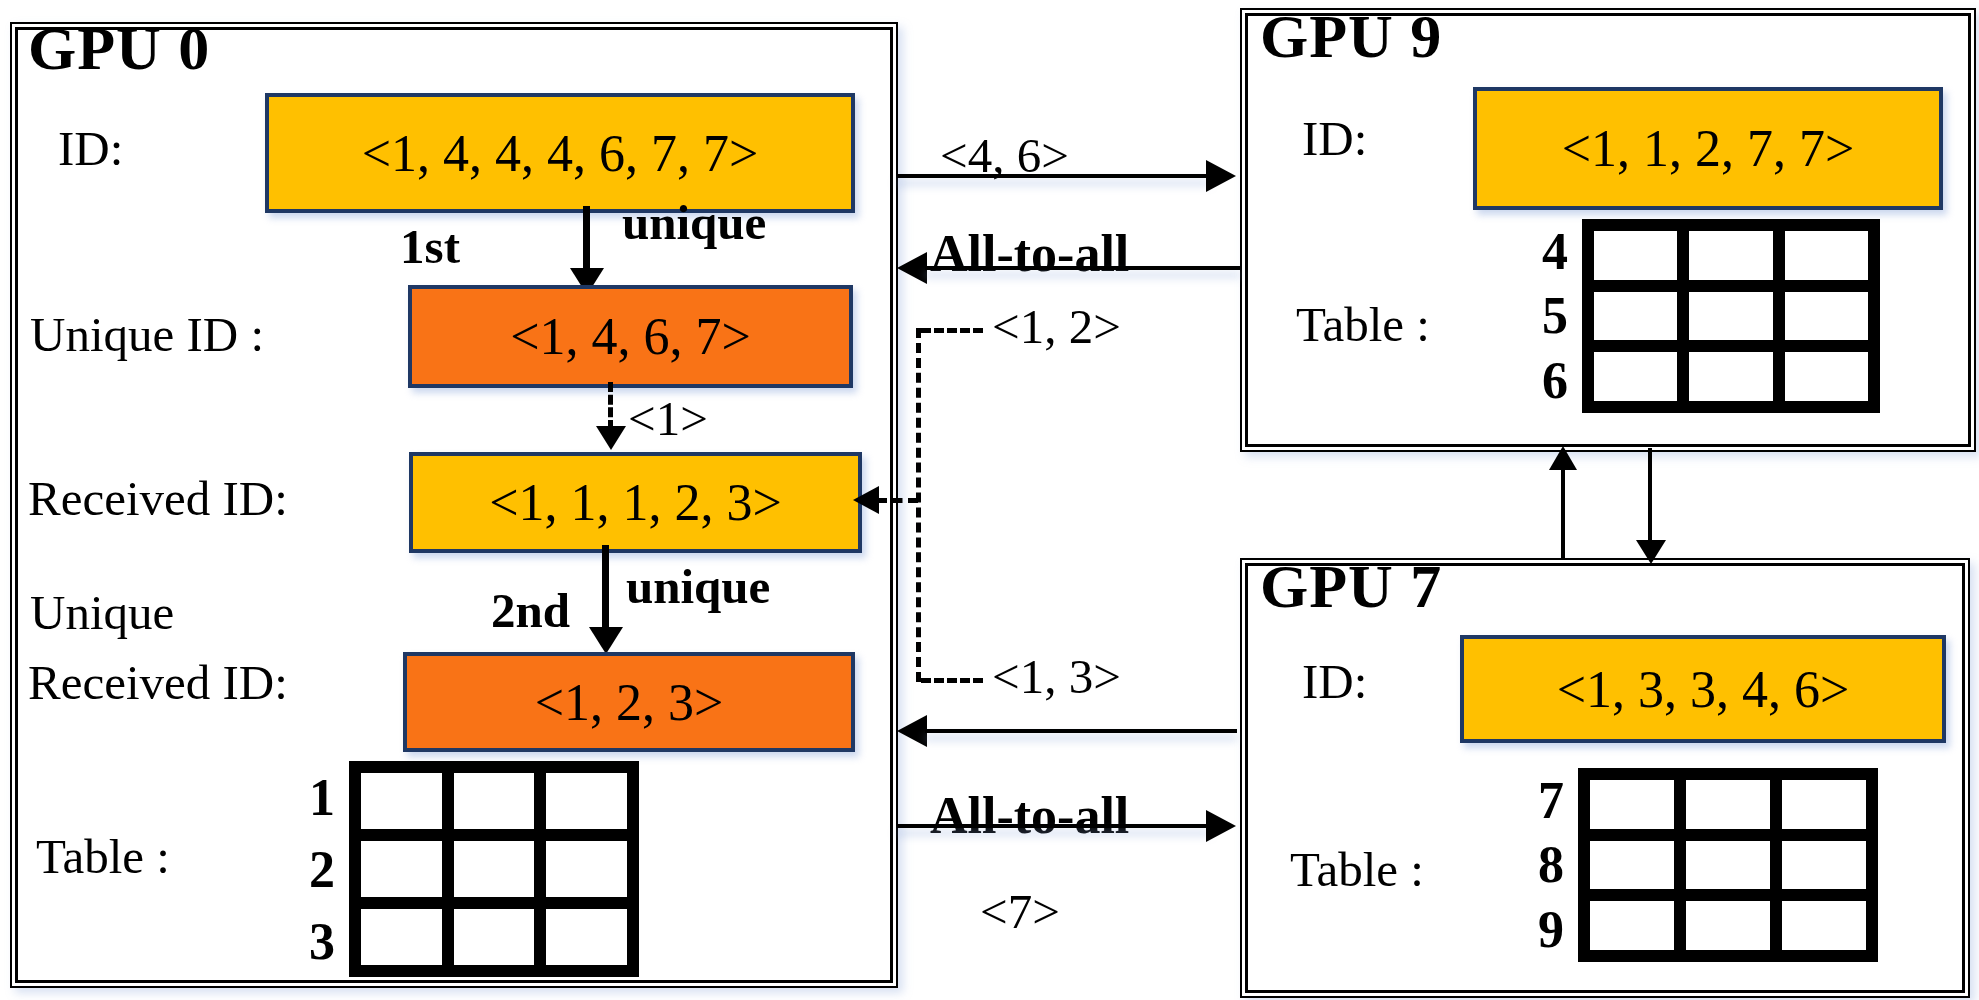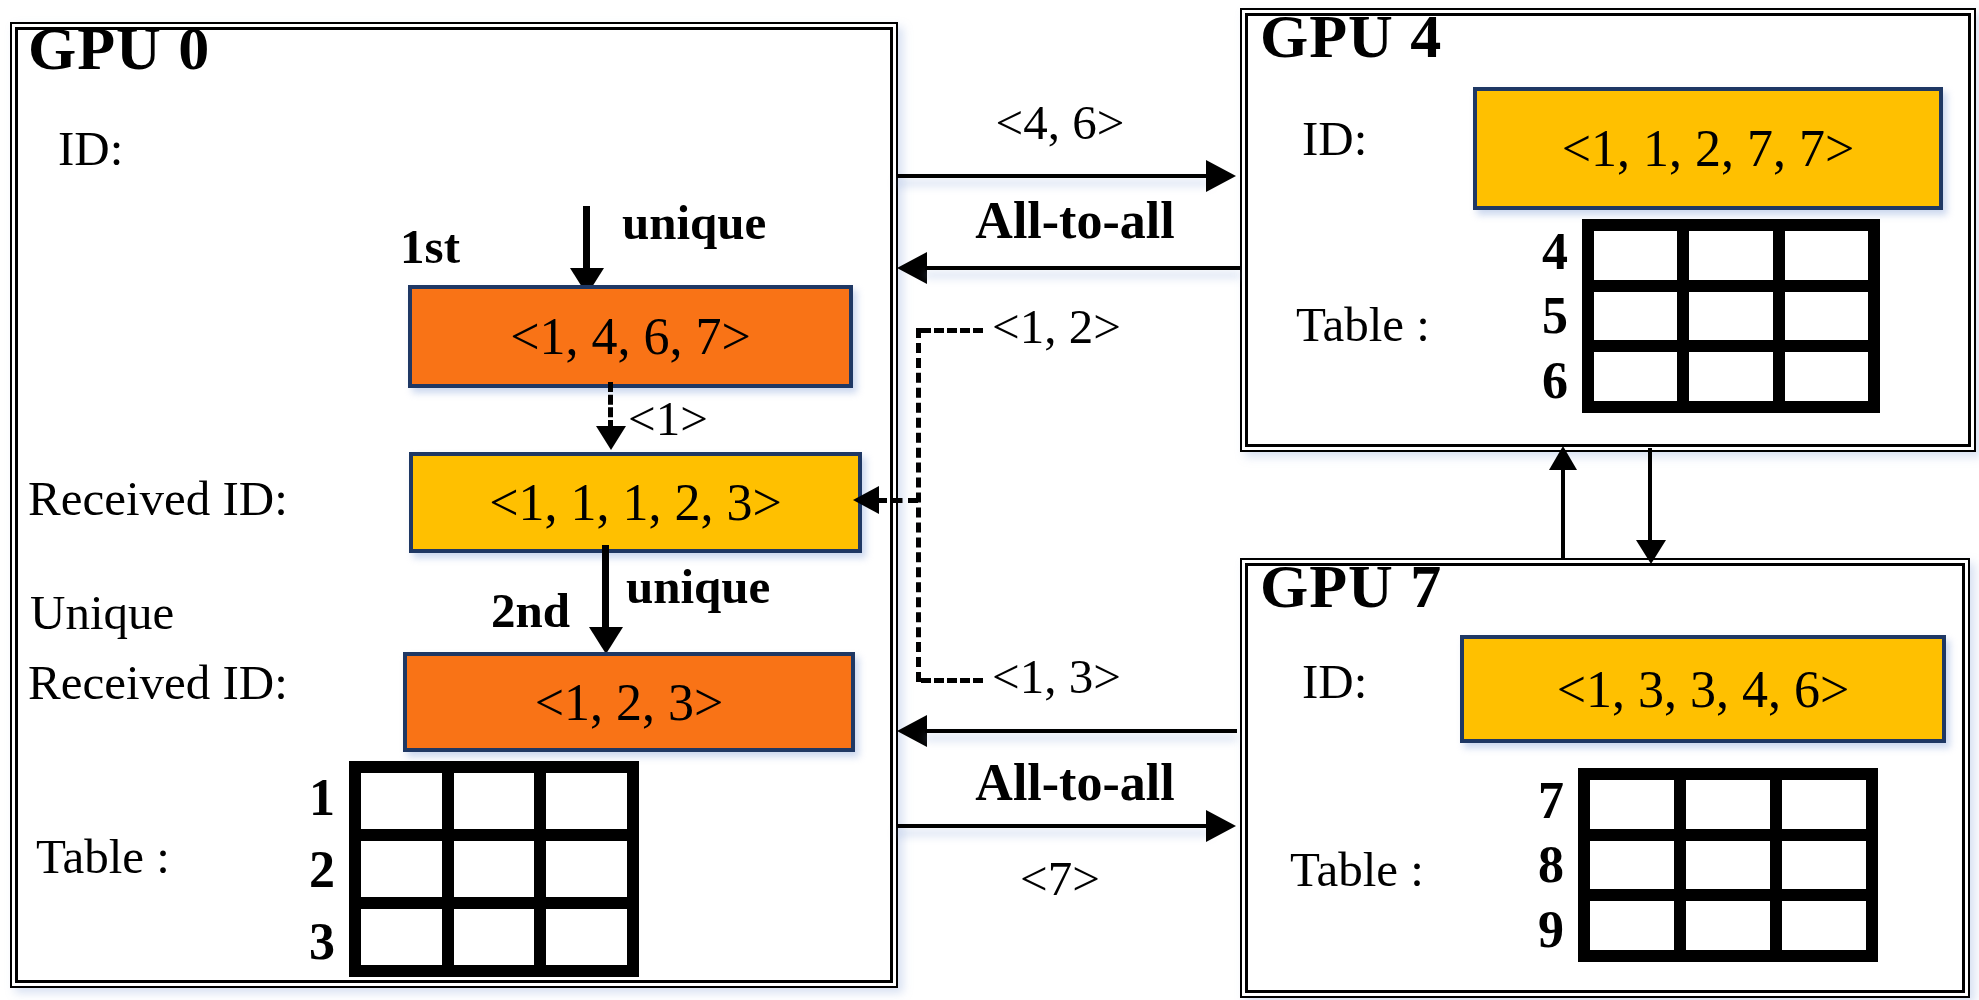--- a/index.html
+++ b/index.html
@@ -7,21 +7,21 @@
     position:relative;width:1979px;height:1000px;background:#fff;overflow:hidden;
     font-family:"Liberation Serif","DejaVu Serif",serif;color:#000;
   }
   
   .gpubox{position:absolute;border:2.5px solid #000;background:#fff;
     box-shadow:5px 5px 9px rgba(142,169,219,.35);}
   .gpubox::before{content:"";position:absolute;inset:3px;border:3px solid #000;pointer-events:none;}
   .lbl{position:absolute;font-size:49px;line-height:1.1;white-space:nowrap;}
   .big{font-size:62px;font-weight:bold;letter-spacing:1px;}
   .bold{font-weight:bold;}
-  .ctr{text-align:center;}
+  .ctr{text-align:left;margin-top:33px;}
   .rgt{text-align:right;margin-top:24px;}
   
   .vbox{position:absolute;border:4px solid #1F3864;display:flex;align-items:center;justify-content:center;
     font-size:52px;white-space:nowrap;box-shadow:4px 5px 7px rgba(142,169,219,.45);}
   .orange{background:#FFC000;}
   .green{background:#f97316;}
   
   .vline{position:absolute;background:#000;}
   .hline{position:absolute;background:#000;box-shadow:0 7px 9px rgba(142,169,219,.5);}
   
@@ -45,26 +45,28 @@
 </style>
 </head>
 <body>
 
 <div class="canvas">
 
   <div class="gpubox" style="left:10px;top:22px;width:884px;height:962px;"></div>
   <div class="lbl big" style="left:28px;top:14px;">GPU 0</div>
 
   <div class="lbl" style="left:58px;top:122px;">ID:</div>
+  <div class="vbox orange" style="left:265px;top:93px;width:582px;height:112px;">&lt;1, 4, 4, 4, 6, 7, 7&gt;</div>
 
   <div class="lbl rgt bold" style="left:260px;top:196px;width:200px;">1st</div>
   <div class="vline" style="left:583px;top:206px;width:7px;height:66px;"></div>
   <div class="head down" style="left:570px;top:268px;"></div>
   <div class="lbl bold" style="left:622px;top:196px;">unique</div>
 
+  <div class="lbl" style="left:30px;top:308px;">Unique ID :</div>
   <div class="vbox green" style="left:408px;top:285px;width:437px;height:95px;">&lt;1, 4, 6, 7&gt;</div>
 
   <div class="vdash" style="left:608px;top:382px;height:48px;"></div>
   <div class="head down sm" style="left:596px;top:426px;"></div>
   <div class="lbl" style="left:628px;top:392px;">&lt;1&gt;</div>
 
   <div class="lbl" style="left:28px;top:472px;">Received ID:</div>
   <div class="vbox orange" style="left:402px;top:452px;width:445px;height:93px;margin-left:7px;">&lt;1, 1, 1, 2, 3&gt;</div>
 
   <div class="lbl rgt bold" style="left:330px;top:560px;width:240px;">2nd</div>
@@ -90,21 +92,21 @@
       <div class="cell"></div>
         <div class="cell"></div>
         <div class="cell"></div>
       <div class="cell"></div>
         <div class="cell"></div>
         <div class="cell"></div>
     </div>
   </div>
 
   <div class="gpubox" style="left:1240px;top:8px;width:732px;height:440px;"></div>
-  <div class="lbl big" style="left:1260px;top:2px;">GPU 4</div>
+  <div class="lbl big" style="left:1260px;top:2px;">GPU 9</div>
   <div class="lbl" style="left:1302px;top:112px;">ID:</div>
   <div class="vbox orange" style="left:1473px;top:87px;width:462px;height:115px;">&lt;1, 1, 2, 7, 7&gt;</div>
   <div class="lbl" style="left:1296px;top:298px;">Table :</div>
   <div class="embtable" style="left:1496px;top:219px;height:194px;">
     <div class="rownums" style="width:72px;">
       <span>4</span>
       <span>5</span>
       <span>6</span>
     </div>
     <div class="grid3" style="width:298px;height:194px;box-sizing:border-box;">

